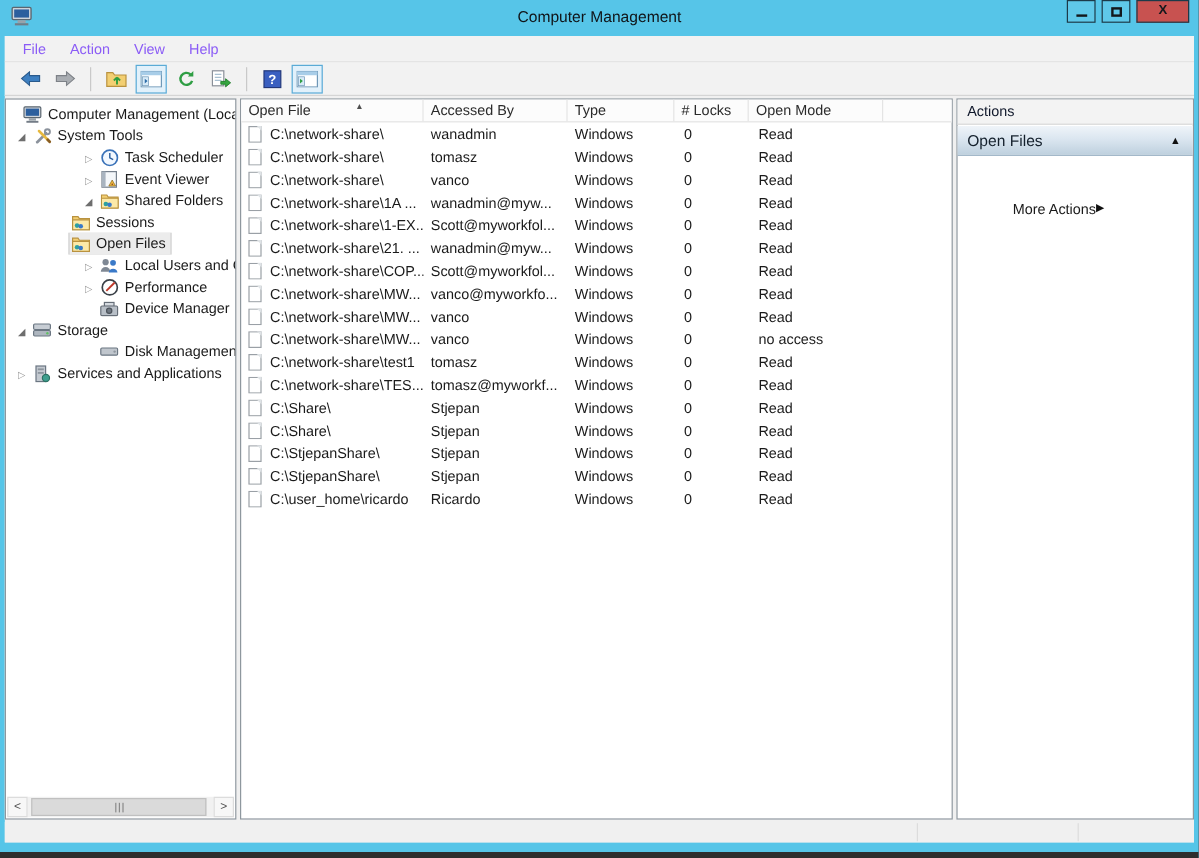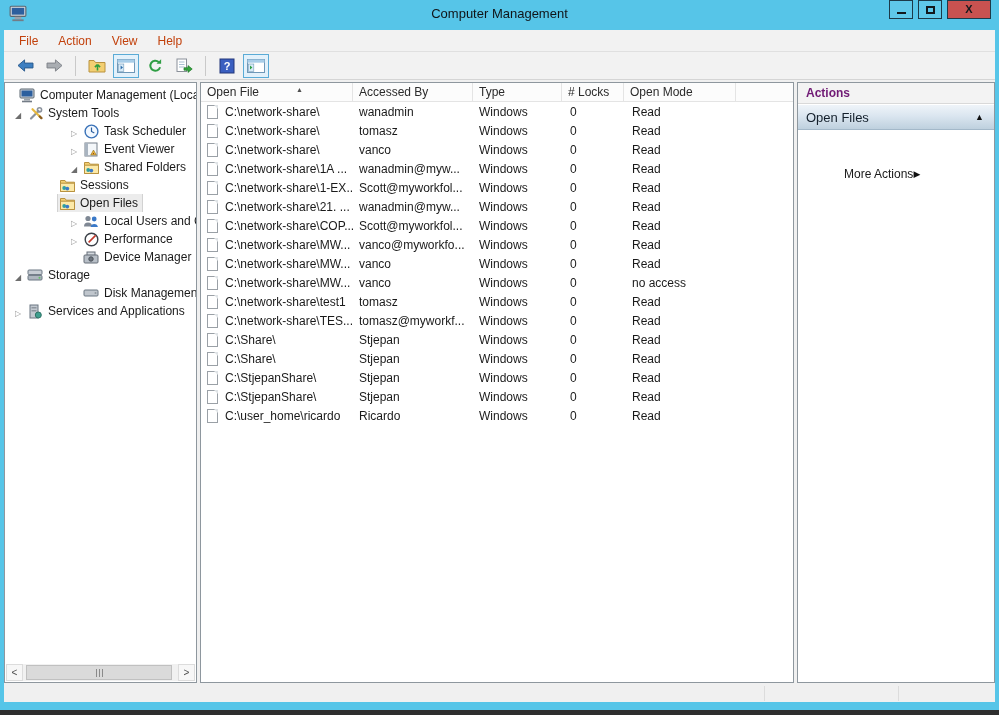--- a/index.html
+++ b/index.html
@@ -15,21 +15,21 @@
   .caption-buttons { position:absolute; top:0; right:8px; display:flex; gap:5px; }
   .cap-btn { height:19px; width:24px; border:1px solid #1c3a49; display:flex; align-items:center; justify-content:center; background:rgba(255,255,255,0.06); cursor:default; }
   .cap-btn.close { width:44px; background:#c85250; }
   .glyph-min { width:9px; height:2px; background:#13181c; margin-top:6px; }
   .glyph-max { width:9px; height:8px; border:2px solid #13181c; background:transparent; }
   .glyph-close { font-size:11px; font-weight:bold; color:#13181c; line-height:1; }
 
   
   .inner { position:absolute; left:4px; right:4px; top:30px; bottom:13px; background:#f0f0f0; }
   .menubar { height:22px; display:flex; align-items:center; padding-left:5px; border-bottom:1px solid #e0e0e0; background:#f2f2f2; }
-  .menu-item { padding:3px 10px; font-size:12px; color:#c2410c; cursor:default; }
+  .menu-item { padding:3px 10px; font-size:12px; color:#8b5cf6; cursor:default; }
   .toolbar { height:28px; display:flex; align-items:center; padding-left:8px; gap:3px; border-bottom:1px solid #d5d5d5; background:#f2f2f2; }
   .tb-btn { width:26px; height:24px; display:flex; align-items:center; justify-content:center; border:1px solid transparent; }
   .tb-btn.selected { border:1px solid #5aabd6; background:#e2f1fb; }
   .tb-sep { width:1px; height:20px; background:#c9c9c9; margin:0 5px; }
 
   
   .pane { position:absolute; top:82px; height:601px; background:#fff; border:1px solid #8e979e; }
   .tree-pane   { left:4px;   width:193px; }
   .list-pane   { left:200px; width:594px; }
   .actions-pane{ left:797px; width:198px; }
@@ -66,21 +66,21 @@
   .c1 { width:152px; display:flex; align-items:center; gap:7px; padding-left:6px; overflow:hidden; }
   .c2 { width:120px; padding-left:6px; overflow:hidden; }
   .c3 { width:89px;  padding-left:6px; overflow:hidden; }
   .c4 { width:62px;  padding-left:8px; overflow:hidden; }
   .c5 { width:112px; padding-left:8px; overflow:hidden; }
   .file-icon { width:11px; height:14px; background:#fff; border:1px solid #9aa0a6; position:relative; flex:none; }
   .file-icon::after { content:""; position:absolute; top:-1px; right:-1px; width:0; height:0;
     border-style:solid; border-width:0 4px 4px 0; border-color:transparent #dfe3e6 transparent transparent; }
 
   
-  .actions-title { height:21px; padding:3px 8px 0; font-weight:bold; font-size:12px; color:#701a75; background:#f3f3f3; border-bottom:1px solid #d9d9d9; }
+  .actions-title { height:21px; padding:3px 8px 0; font-weight:normal; font-size:12px; color:#0f172a; background:#f3f3f3; border-bottom:1px solid #d9d9d9; }
   .section-header { height:25px; margin-top:1px; display:flex; align-items:center; justify-content:space-between; padding:0 10px 0 8px; font-size:13px; color:#14202c;
     background:linear-gradient(180deg,#eff4f9 0%,#dbe6f0 45%,#bed0de 100%); border-bottom:1px solid #a3b8c9; cursor:default; }
   .collapse-arrow { font-size:9px; color:#101010; }
   .more-actions { height:23px; display:flex; align-items:center; padding:0 9px 0 46px; font-size:12px; color:#1a1a1a; cursor:default;margin-top:32px; }
   .submenu-arrow { font-size:9px; color:#101010; }
 
   
   .statusbar { position:absolute; left:4px; right:4px; top:685px; height:17px; background:#f0f0f0; }
   .status-div { position:absolute; top:1px; bottom:1px; width:1px; background:#dcdcdc; }
   .bottom-dark { position:absolute; left:0; right:0; bottom:0; height:5px; background:#2e2e2e; }

